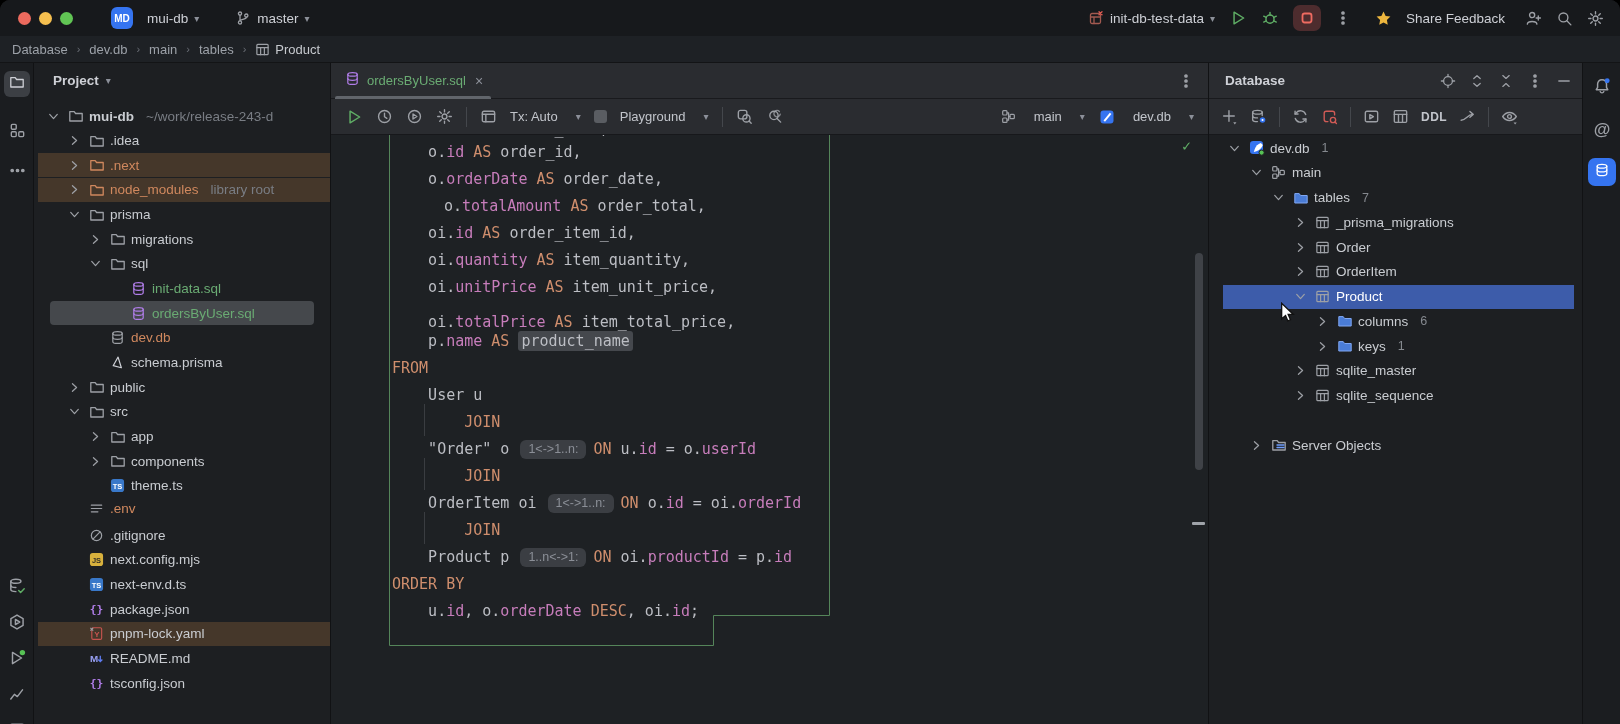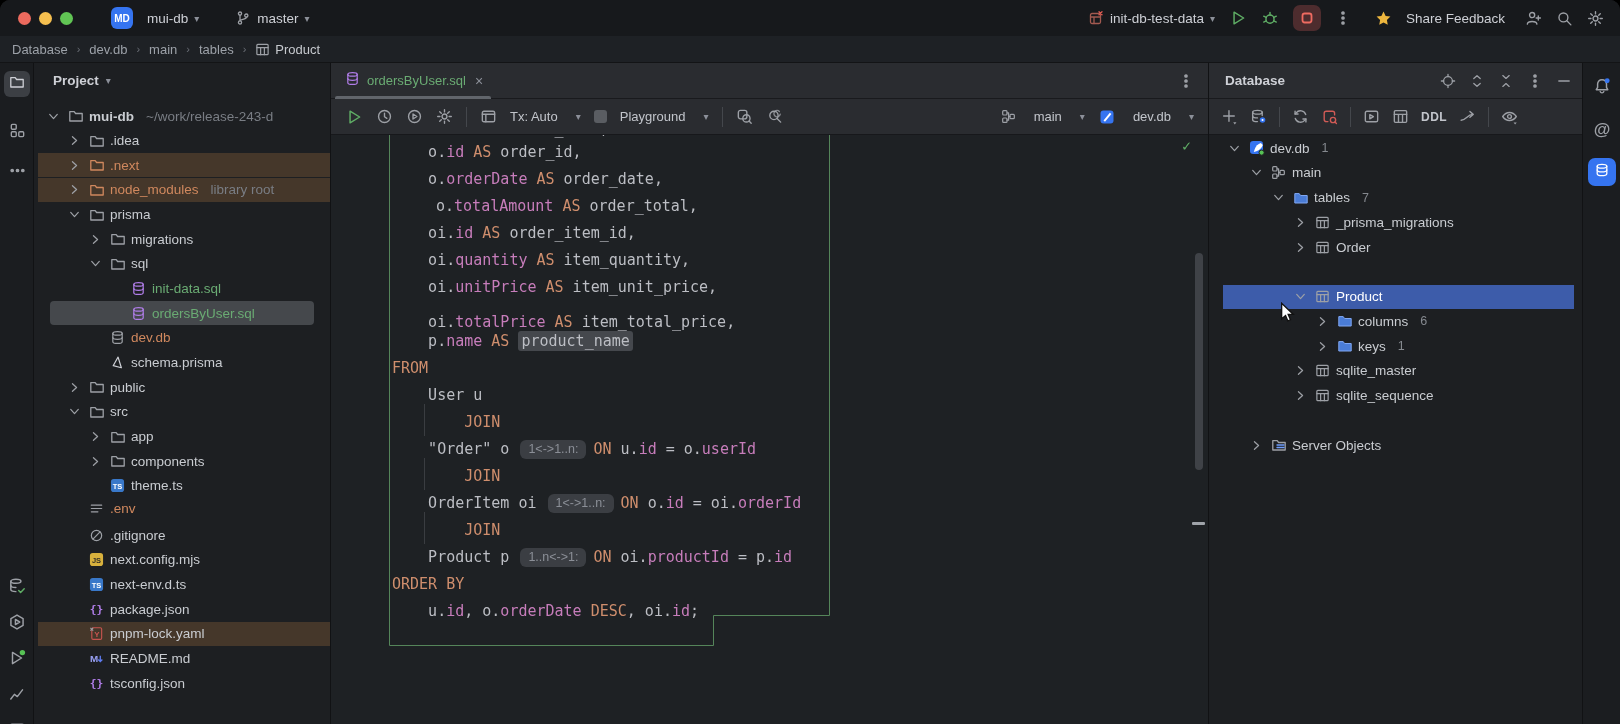--- a/index.html
+++ b/index.html
@@ -713,21 +713,21 @@
       </span>
     </div>
     <div class="code">
       <svg width="878" height="589" style="position:absolute;left:0;top:0;z-index:0">
         <path d="M498.5,-5 L498.5,480.5 L382.5,480.5 L382.5,510.5 L58.5,510.5 L58.5,-5" fill="none" stroke="#55855a" stroke-width="1"></path>
       </svg>
       <div>
           <div class="cline" style="top: -19px; left: 97.12px;"><span class="tk-d">u.</span><span class="tk-f">name</span><span class="tk-d"> </span><span class="tk-k">AS</span><span class="tk-d"> user_name,</span></div>
           <div class="cline" style="top: 4px; left: 97.12px;"><span class="tk-d">o.</span><span class="tk-f">id</span><span class="tk-d"> </span><span class="tk-k">AS</span><span class="tk-d"> order_id,</span></div>
           <div class="cline" style="top: 31px; left: 97.12px;"><span class="tk-d">o.</span><span class="tk-f">orderDate</span><span class="tk-d"> </span><span class="tk-k">AS</span><span class="tk-d"> order_date,</span></div>
-          <div class="cline" style="top: 58px; left: 105px; text-align: center;"><span class="tk-d">o.</span><span class="tk-f">totalAmount</span><span class="tk-d"> </span><span class="tk-k">AS</span><span class="tk-d"> order_total,</span></div>
+          <div class="cline" style="top: 58px; left: 113px; text-align: center;"><span class="tk-d">o.</span><span class="tk-f">totalAmount</span><span class="tk-d"> </span><span class="tk-k">AS</span><span class="tk-d"> order_total,</span></div>
           <div class="cline" style="top: 85px; left: 97.12px;"><span class="tk-d">oi.</span><span class="tk-f">id</span><span class="tk-d"> </span><span class="tk-k">AS</span><span class="tk-d"> order_item_id,</span></div>
           <div class="cline" style="top: 112px; left: 97.12px;"><span class="tk-d">oi.</span><span class="tk-f">quantity</span><span class="tk-d"> </span><span class="tk-k">AS</span><span class="tk-d"> item_quantity,</span></div>
           <div class="cline" style="top: 139px; left: 97.12px;"><span class="tk-d">oi.</span><span class="tk-f">unitPrice</span><span class="tk-d"> </span><span class="tk-k">AS</span><span class="tk-d"> item_unit_price,</span></div>
           <div class="cline" style="top: 166px; left: 97.12px; margin-top: 8px;"><span class="tk-d">oi.</span><span class="tk-f">totalPrice</span><span class="tk-d"> </span><span class="tk-k">AS</span><span class="tk-d"> item_total_price,</span></div>
           <div class="cline" style="top: 193px; left: 97.12px;"><span class="tk-d">p.</span><span class="tk-f">name</span><span class="tk-d"> </span><span class="tk-k">AS</span><span class="tk-d"> </span><span class="tk-hl">product_name</span></div>
           <div class="cline" style="top: 220px; left: 61px;"><span class="tk-k">FROM</span></div>
           <div class="cline" style="top: 247px; left: 97.12px;"><span class="tk-d">User u</span></div>
           <div class="cline" style="top: 274px; left: 133.24px;"><span class="tk-k">JOIN</span></div>
           <div class="guide" style="left: 93px; top: 269px; height: 32px;"></div>
           <div class="cline" style="top: 301px; left: 97.12px;"><span class="tk-d">"Order" o </span><span class="pill">1&lt;-&gt;1..n:</span><span class="tk-k">ON</span><span class="tk-d"> u.</span><span class="tk-f">id</span><span class="tk-d"> = o.</span><span class="tk-f">userId</span></div>
@@ -919,20 +919,36 @@
             </span>
             <span class="ticon">
               <svg width="15" height="15" viewBox="0 0 16 16" fill="none" stroke="#9da0a6" stroke-width="1.3" stroke-linecap="round" stroke-linejoin="round">
                 <rect x="2" y="2.5" width="12" height="11" rx="1"></rect>
                 <path d="M2 6h12M6 6v7.5M10 6v7.5"></path>
               </svg>
             </span>
             <span>Order</span>
           </div>
         </div>
+        <div class="trow" style="top: 124.75px;">
+          <div class="cnt" style="padding-left: 83px;">
+            <span class="chev">
+              <svg width="11" height="11" viewBox="0 0 16 16" fill="none" stroke="#9da0a6" stroke-width="1.3" stroke-linecap="round" stroke-linejoin="round">
+                <path d="M5 2.5l6 5.5-6 5.5" stroke-width="1.8"></path>
+              </svg>
+            </span>
+            <span class="ticon">
+              <svg width="15" height="15" viewBox="0 0 16 16" fill="none" stroke="#9da0a6" stroke-width="1.3" stroke-linecap="round" stroke-linejoin="round">
+                <rect x="2" y="2.5" width="12" height="11" rx="1"></rect>
+                <path d="M2 6h12M6 6v7.5M10 6v7.5"></path>
+              </svg>
+            </span>
+            <span>OrderItem</span>
+          </div>
+        </div>
         <div class="trow" style="top: 149.5px;">
           <div class="bg bgsel-blue"></div>
           <div class="cnt" style="padding-left: 83px;">
             <span class="chev">
               <svg width="11" height="11" viewBox="0 0 16 16" fill="none" stroke="#9da0a6" stroke-width="1.3" stroke-linecap="round" stroke-linejoin="round">
                 <path d="M2.5 5l5.5 6 5.5-6" stroke-width="1.8"></path>
               </svg>
             </span>
             <span class="ticon">
               <svg width="15" height="15" viewBox="0 0 16 16" fill="none" stroke="#9da0a6" stroke-width="1.3" stroke-linecap="round" stroke-linejoin="round">

